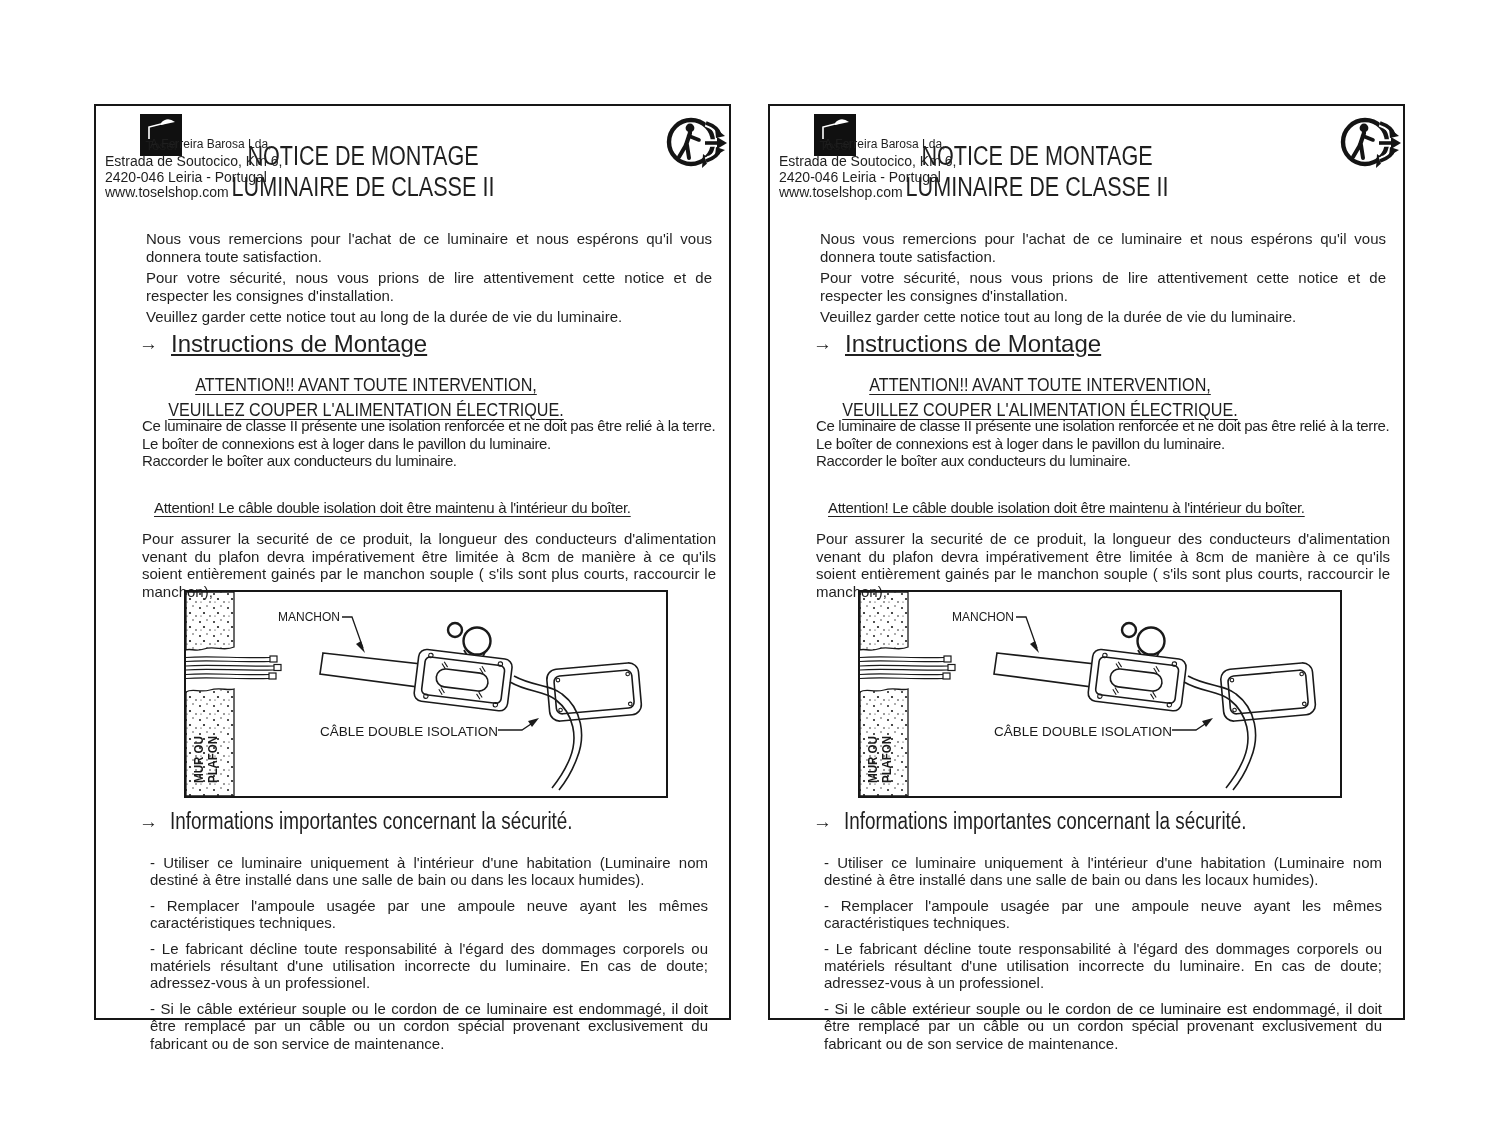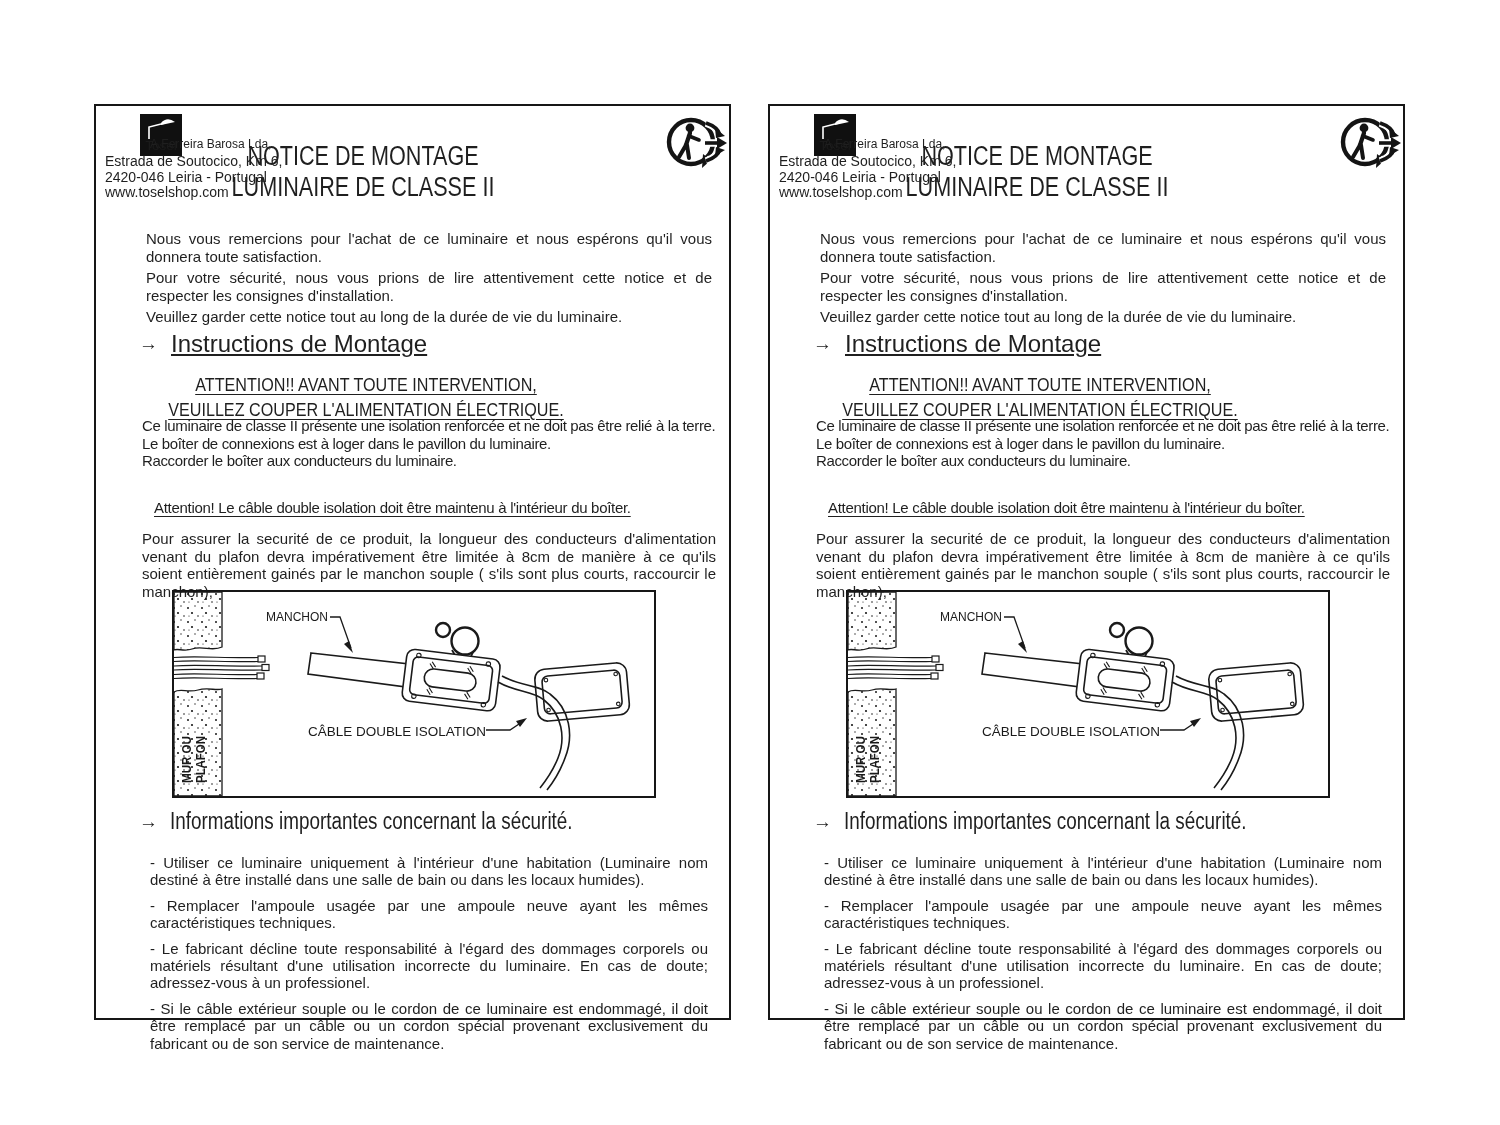--- a/index.html
+++ b/index.html
@@ -26,21 +26,21 @@
   .htxt-c{position:absolute;left:74px;top:0;font-size:23px;white-space:nowrap;
           transform:scaleX(.82);transform-origin:0 0;}
   .banner{left:2px;top:266px;width:536px;text-align:center;font-size:19px;line-height:25px;
           transform:scaleX(.85);transform-origin:center top;}
   .banner div{text-decoration:underline;text-underline-offset:3px;white-space:nowrap;}
   .class2{left:46px;top:311px;}
   .class2 div{white-space:nowrap;letter-spacing:-.35px;}
   .warning{left:46px;top:393px;white-space:nowrap;letter-spacing:-.3px;
            text-decoration:underline;text-underline-offset:3px;margin-left:12px;}
   .sleeve{left:46px;top:424px;width:574px;text-align:justify;}
-  .diagram{left:76px;top:484px;width:432px;height:208px;}
+  .diagram{left:88px;top:484px;width:432px;height:208px;}
   .safety{left:46px;top:740px;width:574px;text-align:justify;line-height:17.4px;}
   .safety p{margin:8px;}
   svg text{font-family:"Liberation Sans",sans-serif;fill:#1a1a1a;}
 </style>
 </head>
 <body>
 
 <section class="panel p-left">
 
   <div class="ab logo">

